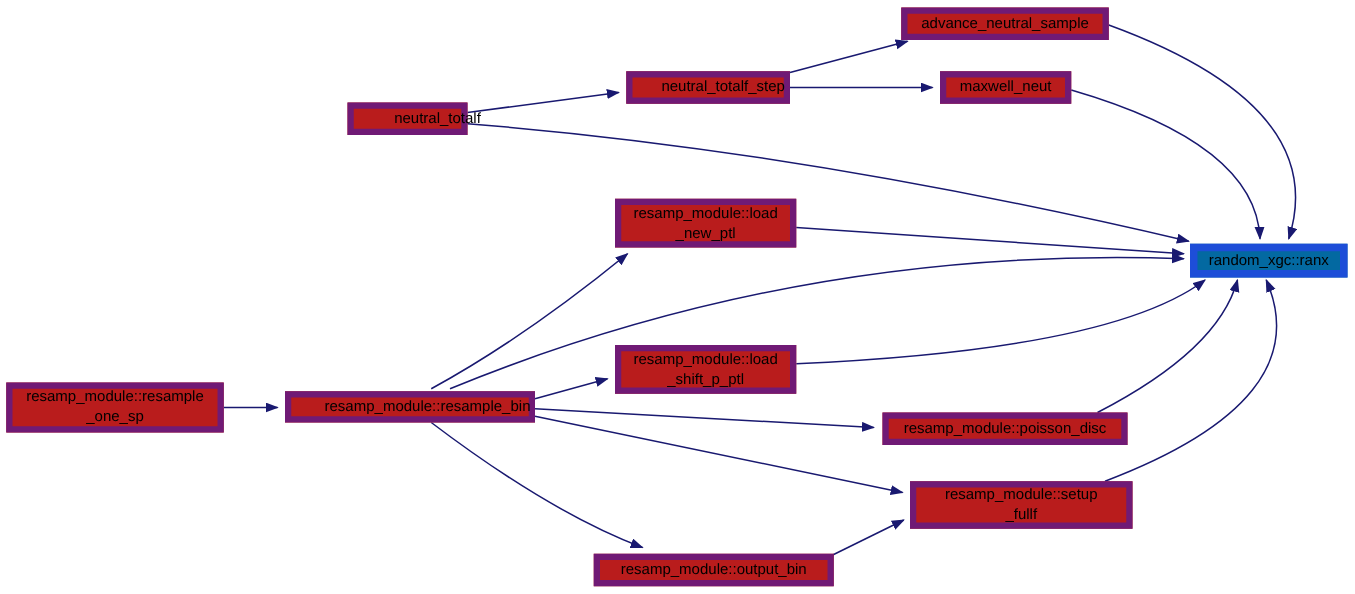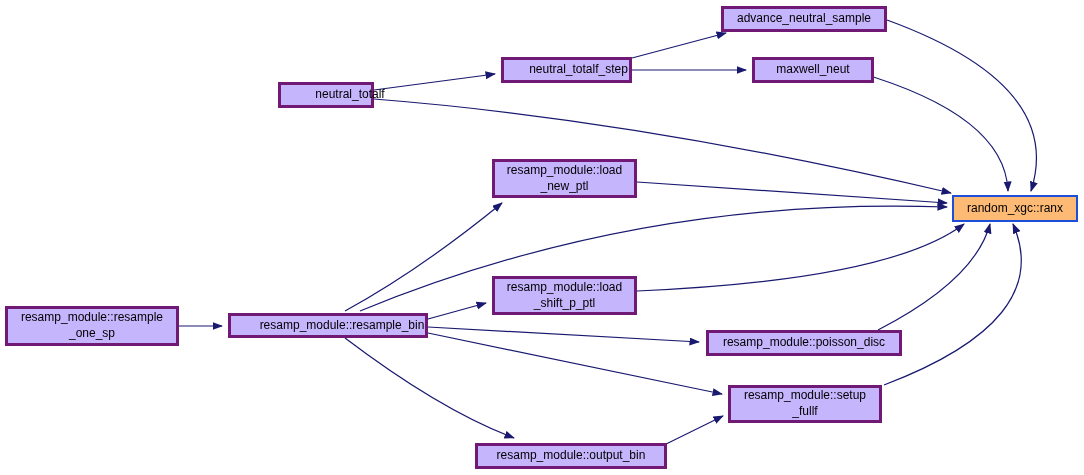--- a/index.html
+++ b/index.html
@@ -11,39 +11,39 @@
     font-family:"Liberation Sans", sans-serif;
     overflow:hidden;
   }
   #stage svg.edges {
     position:absolute;
     left:0; top:0;
   }
   .node {
     position:absolute;
     box-sizing:border-box;
-    background:#c4b5fd;
-    border:3px solid #701a75;
+    background:#b91c1c;
+    border:5px solid #701a75;
     display:flex;
     align-items:center;
     justify-content:center;
     text-align:center;
     color:#000000;
     font-size:12px;
     line-height:1.32;
     cursor:pointer;
   }
   .node span {
     white-space:pre-line;
     display:block;
     padding:0 2px;
   }
   .node.highlight {
-    background:#fdba74;
-    border:2px solid #1d4ed8;
+    background:#0369a1;
+    border:6px solid #1d4ed8;
     cursor:default;
   }
 </style>
 </head>
 <body>
 
 <div id="stage">
     <svg width="1084" height="475" class="edges">
       <defs>
         <marker id="arrow" markerUnits="userSpaceOnUse" markerWidth="12" markerHeight="10" refX="9.5" refY="4" orient="auto">
@@ -78,35 +78,35 @@
     </div>
     <div class="node" style="left: 278px; top: 82px; width: 96px; height: 26px; padding-left: 48px;">
       <span>neutral_totalf</span>
     </div>
     <div class="node" style="left: 501px; top: 57px; width: 131px; height: 26px; padding-left: 24px;">
       <span>neutral_totalf_step</span>
     </div>
     <div class="node" style="left: 721px; top: 6px; width: 166px; height: 26px;">
       <span>advance_neutral_sample</span>
     </div>
-    <div class="node" style="left: 752px; top: 57px; width: 122px; height: 26px; align-items: center;">
+    <div class="node" style="left: 752px; top: 57px; width: 105px; height: 26px; align-items: center;">
       <span>maxwell_neut</span>
     </div>
     <div class="node" style="left: 492px; top: 159px; width: 145px; height: 39px;">
       <span>resamp_module::load
 _new_ptl</span>
     </div>
     <div class="node" style="left: 492px; top: 276px; width: 145px; height: 39px;">
       <span>resamp_module::load
 _shift_p_ptl</span>
     </div>
     <div class="node" style="left: 706px; top: 330px; width: 196px; height: 26px; text-align: right;">
       <span>resamp_module::poisson_disc</span>
     </div>
-    <div class="node" style="left: 728px; top: 385px; width: 154px; height: 38px;">
+    <div class="node" style="left: 728px; top: 385px; width: 178px; height: 38px;">
       <span>resamp_module::setup
 _fullf</span>
     </div>
     <div class="node" style="left: 475px; top: 443px; width: 192px; height: 26px;">
       <span>resamp_module::output_bin</span>
     </div>
     <div class="node highlight" style="left: 952px; top: 195px; width: 126px; height: 27px;">
       <span>random_xgc::ranx</span>
     </div>
   </div>

